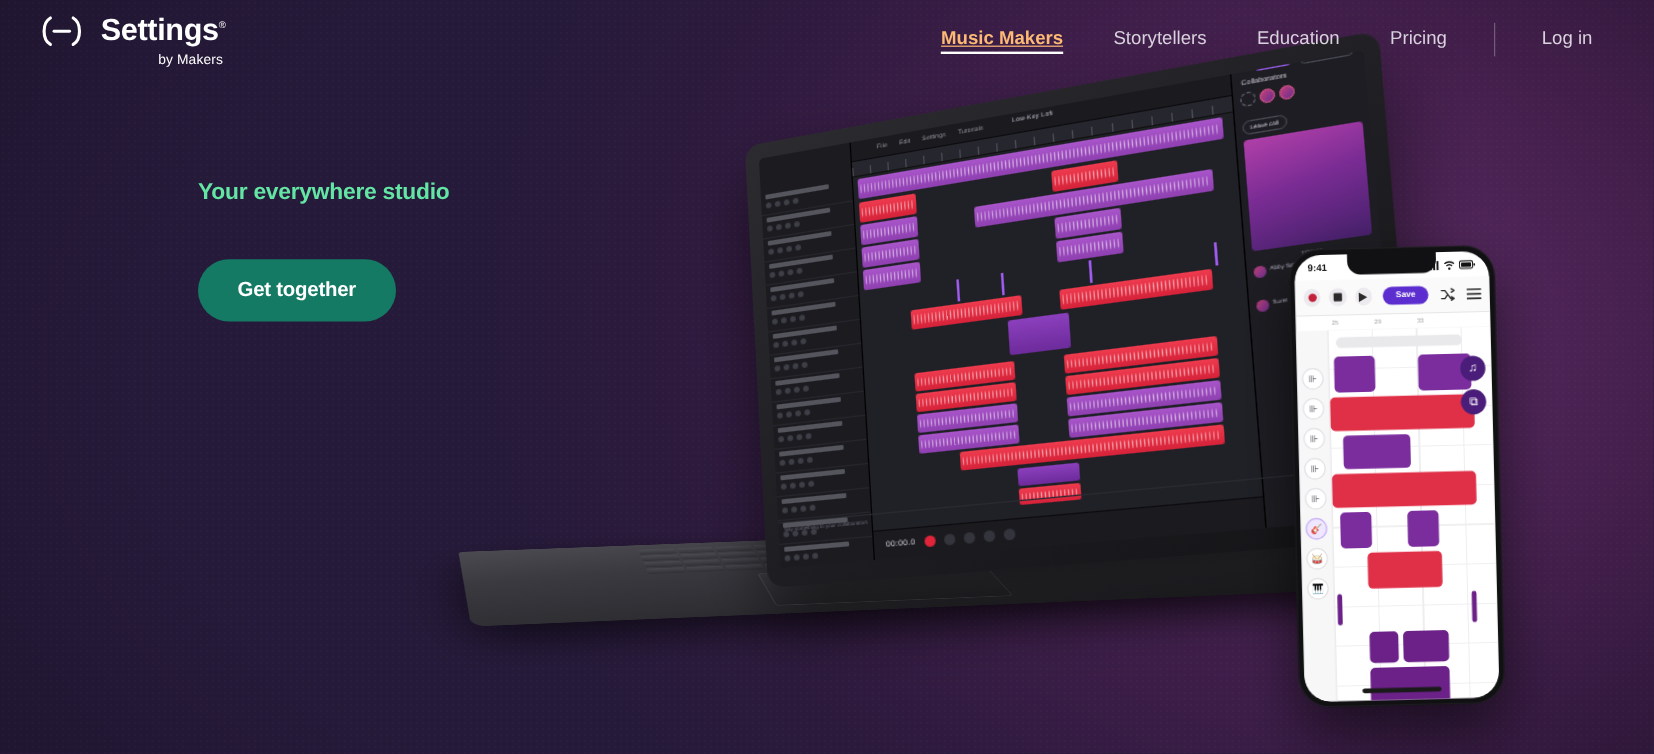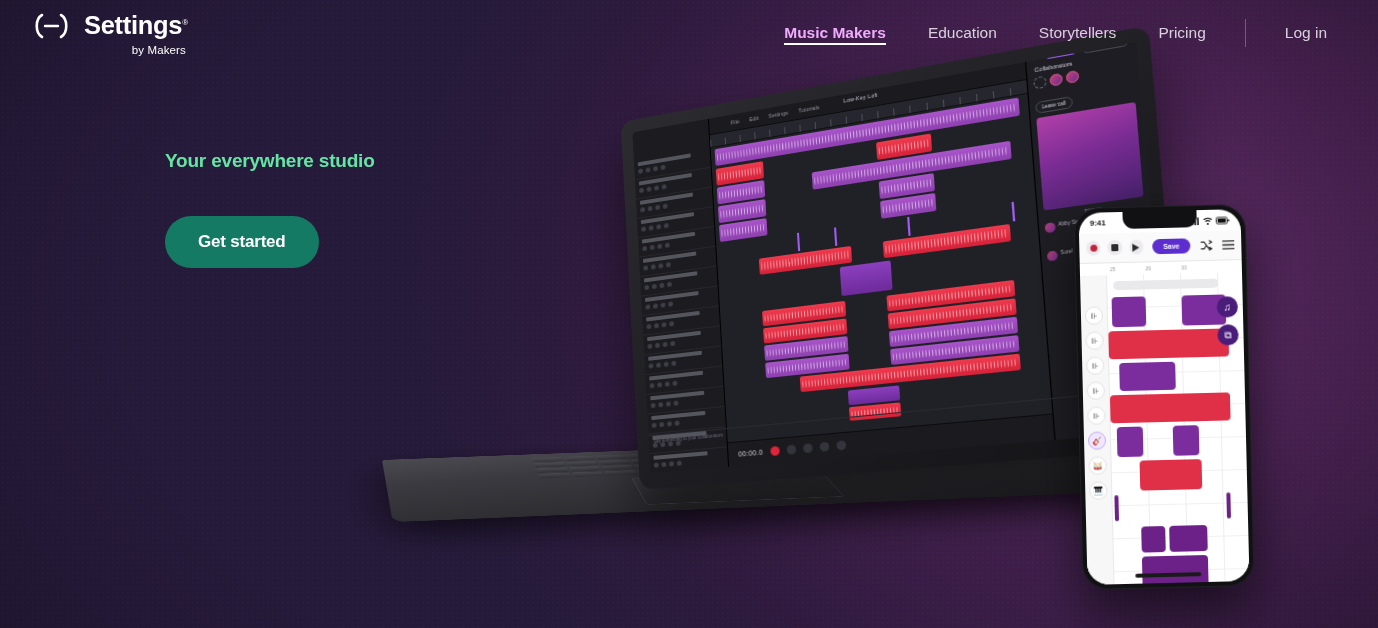--- a/index.html
+++ b/index.html
@@ -44,21 +44,21 @@
   #logo-sub {
     color:#fff; font-size:11.5px; font-weight:400; align-self:flex-end;
     margin-top:3px; margin-right:2px; letter-spacing:.1px;
   }
   #nav { margin-left:auto; display:flex; align-items:center; margin-right:30px; }
   .nav-item {
     color:#d9d2de; font-size:15.5px; font-weight:500; padding:0 21px;
     text-decoration:none; white-space:nowrap; position:relative; line-height:40px;
     cursor:pointer;
   }
-  .nav-item.active { color:#f0abfc; font-weight:700; }
+  .nav-item.active { color:#fdba74; font-weight:700;text-decoration:underline; }
   .nav-item.active::after {
     content:""; position:absolute; left:21px; right:21px; bottom:8px;
     height:2px; background:#ffffff;
   }
   #nav-divider { width:1px; height:28px; background:rgba(255,255,255,.28); margin:0 18px; }
 
   
   #hero { position:absolute; left:165px; top:142px; z-index:30; }
   #headline {
     color:#eceaee; font-size:48px; font-weight:700; line-height:1.05;
@@ -265,31 +265,31 @@
       </svg>
       <div id="logo-word">
         <span>Settings</span><span id="logo-reg">®</span>
       </div>
     </div>
     <div id="logo-sub">by Makers</div>
   </div>
 
   <div id="nav">
     <a class="nav-item active">Music Makers</a>
+    <a class="nav-item">Storytellers</a>
     <a class="nav-item">Education</a>
-    <a class="nav-item">Storytellers</a>
     <a class="nav-item">Pricing</a>
     <div id="nav-divider"></div>
     <a class="nav-item">Log in</a>
   </div>
 </div>
 
 <div id="hero">
   <div id="subhead">Your everywhere studio</div>
-  <button id="cta">Get started</button>
+  <button id="cta">Get together</button>
 </div>
 
 <div id="stage">
 
   <div id="laptop">
 
     <div id="laptop-base">
       <div id="keyboard">
         <div class="key"></div>
           <div class="key"></div>

